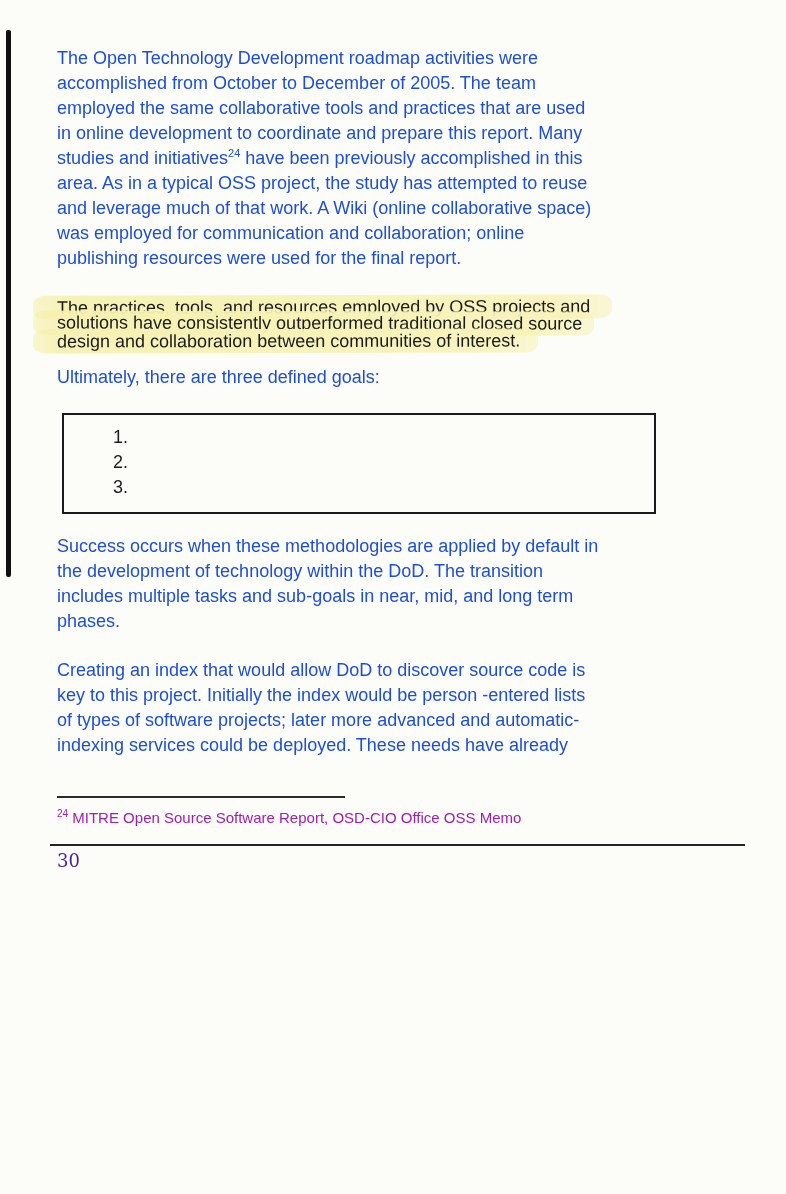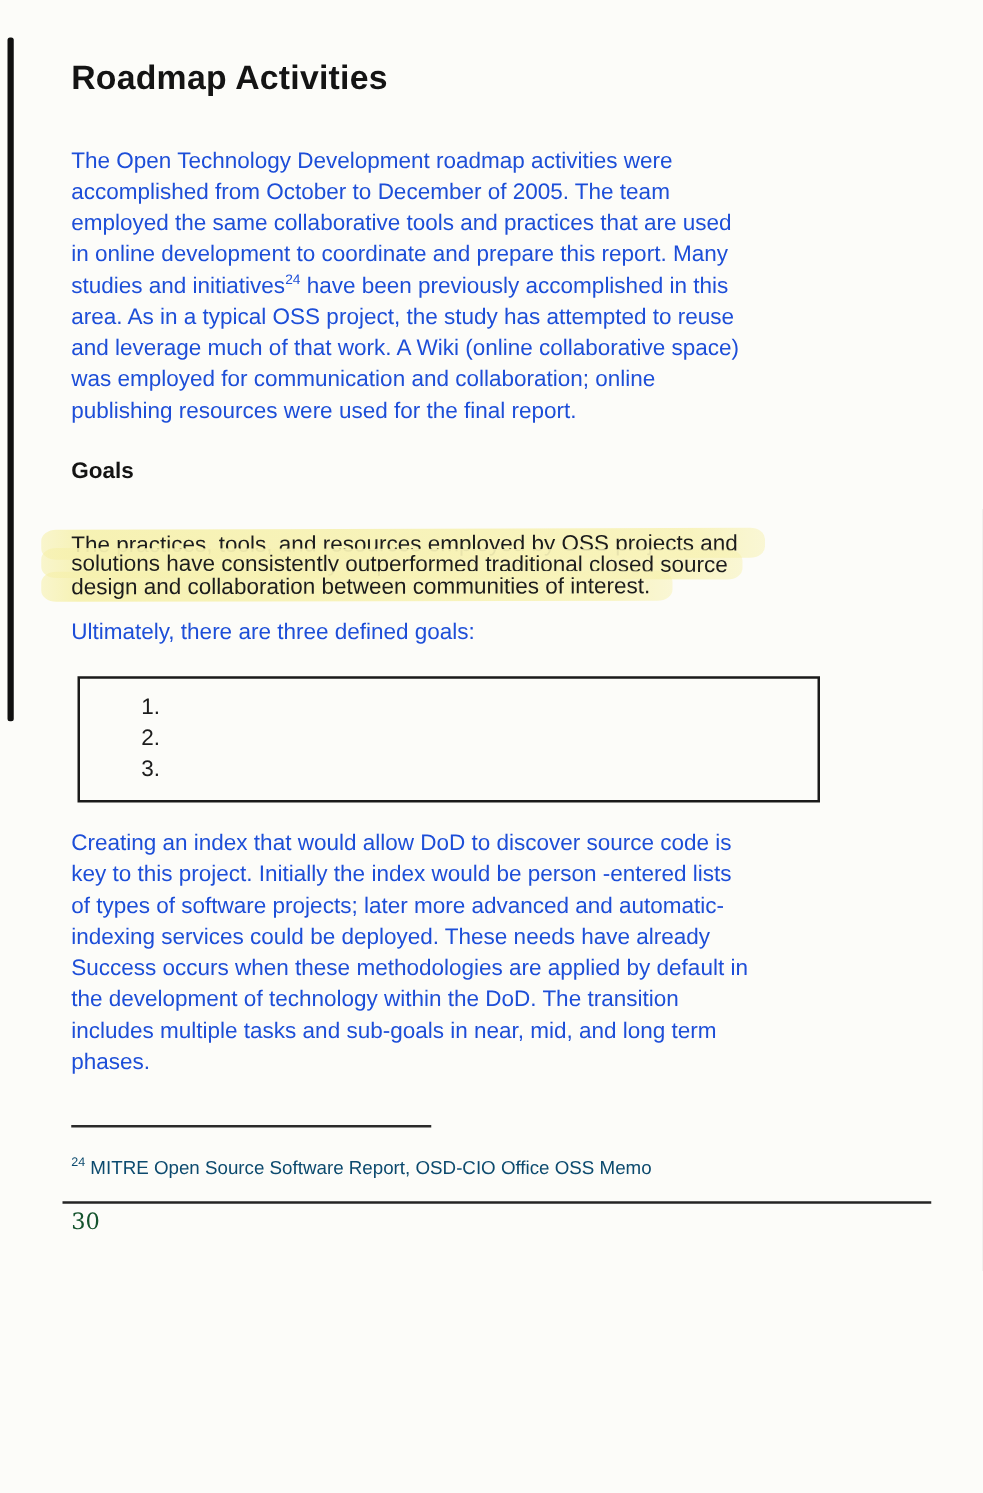--- a/index.html
+++ b/index.html
@@ -70,57 +70,55 @@
   .goal-num { width:33px; flex:0 0 33px; }
   .goal-txt { white-space:pre-line; }
   .p-success { margin-bottom:24px; }
   .p-creating { margin-bottom:0; }
   .fn-sep {
     margin-top:38px;
     width:288px; height:0;
     border-top:2px solid #2a2a2a;
   }
   .footnote {
-    margin-top:23px;
+    margin-top:10px;
     font-size:15px; line-height:20px;
-    color:#0c4a6e;
+    color:#a21caf;
   }
   .footnote sup.fn-ref { font-size:10px; }
   .bottom-rule {
     margin-top:16px; margin-left:-7px;
     width:695px; height:0;
     border-top:2px solid #242424;
   }
   .page-number {
     margin-top:4px;
     font-family:"DejaVu Serif", serif;
-    font-size:18px; color:#14532d;
+    font-size:18px; color:#4c1d95;
   }
 </style>
 </head>
 <body>
 
 <div class="page">
   <div class="scan-bar"></div>
 
   <div class="content">
 
-    <h1 class="doc-title">Roadmap Activities</h1>
 
     <p class="para p-intro"><span>The Open Technology Development roadmap activities were
 accomplished from October to December of 2005. The team
 employed the same collaborative tools and practices that are used
 in online development to coordinate and prepare this report. Many
 studies and initiatives</span><sup class="fn-ref">24</sup><span> have been previously accomplished in this
 area. As in a typical OSS project, the study has attempted to reuse
 and leverage much of that work. A Wiki (online collaborative space)
 was employed for communication and collaboration; online
 publishing resources were used for the final report.</span></p>
 
-    <h2 class="sec-heading">Goals</h2>
 
     <div class="hl-block">
       <div class="hl-line"><span class="hl">The practices, tools, and resources employed by OSS projects and</span></div>
       <div class="hl-line"><span class="hl">solutions have consistently outperformed traditional closed source</span></div>
       <div class="hl-line"><span class="hl">design and collaboration between communities of interest.</span></div>
     </div>
 
     <p class="para p-leadin">Ultimately, there are three defined goals:</p>
 
     <div class="goal-box">
@@ -128,29 +126,29 @@
         <span class="goal-num">1.</span>
       </div>
       <div class="goal-item">
         <span class="goal-num">2.</span>
       </div>
       <div class="goal-item">
         <span class="goal-num">3.</span>
       </div>
     </div>
 
+    <p class="para p-success">Success occurs when these methodologies are applied by default in
+the development of technology within the DoD. The transition
+includes multiple tasks and sub-goals in near, mid, and long term
+phases.</p>
+
     <p class="para p-creating">Creating an index that would allow DoD to discover source code is
 key to this project. Initially the index would be person -entered lists
 of types of software projects; later more advanced and automatic-
 indexing services could be deployed. These needs have already</p>
-
-    <p class="para p-success">Success occurs when these methodologies are applied by default in
-the development of technology within the DoD. The transition
-includes multiple tasks and sub-goals in near, mid, and long term
-phases.</p>
 
     <div class="fn-sep"></div>
 
     <p class="footnote"><sup class="fn-ref">24</sup><span> MITRE Open Source Software Report, OSD-CIO Office OSS Memo</span></p>
 
     <div class="bottom-rule"></div>
 
     <div class="page-number">30</div>
 
   </div>

